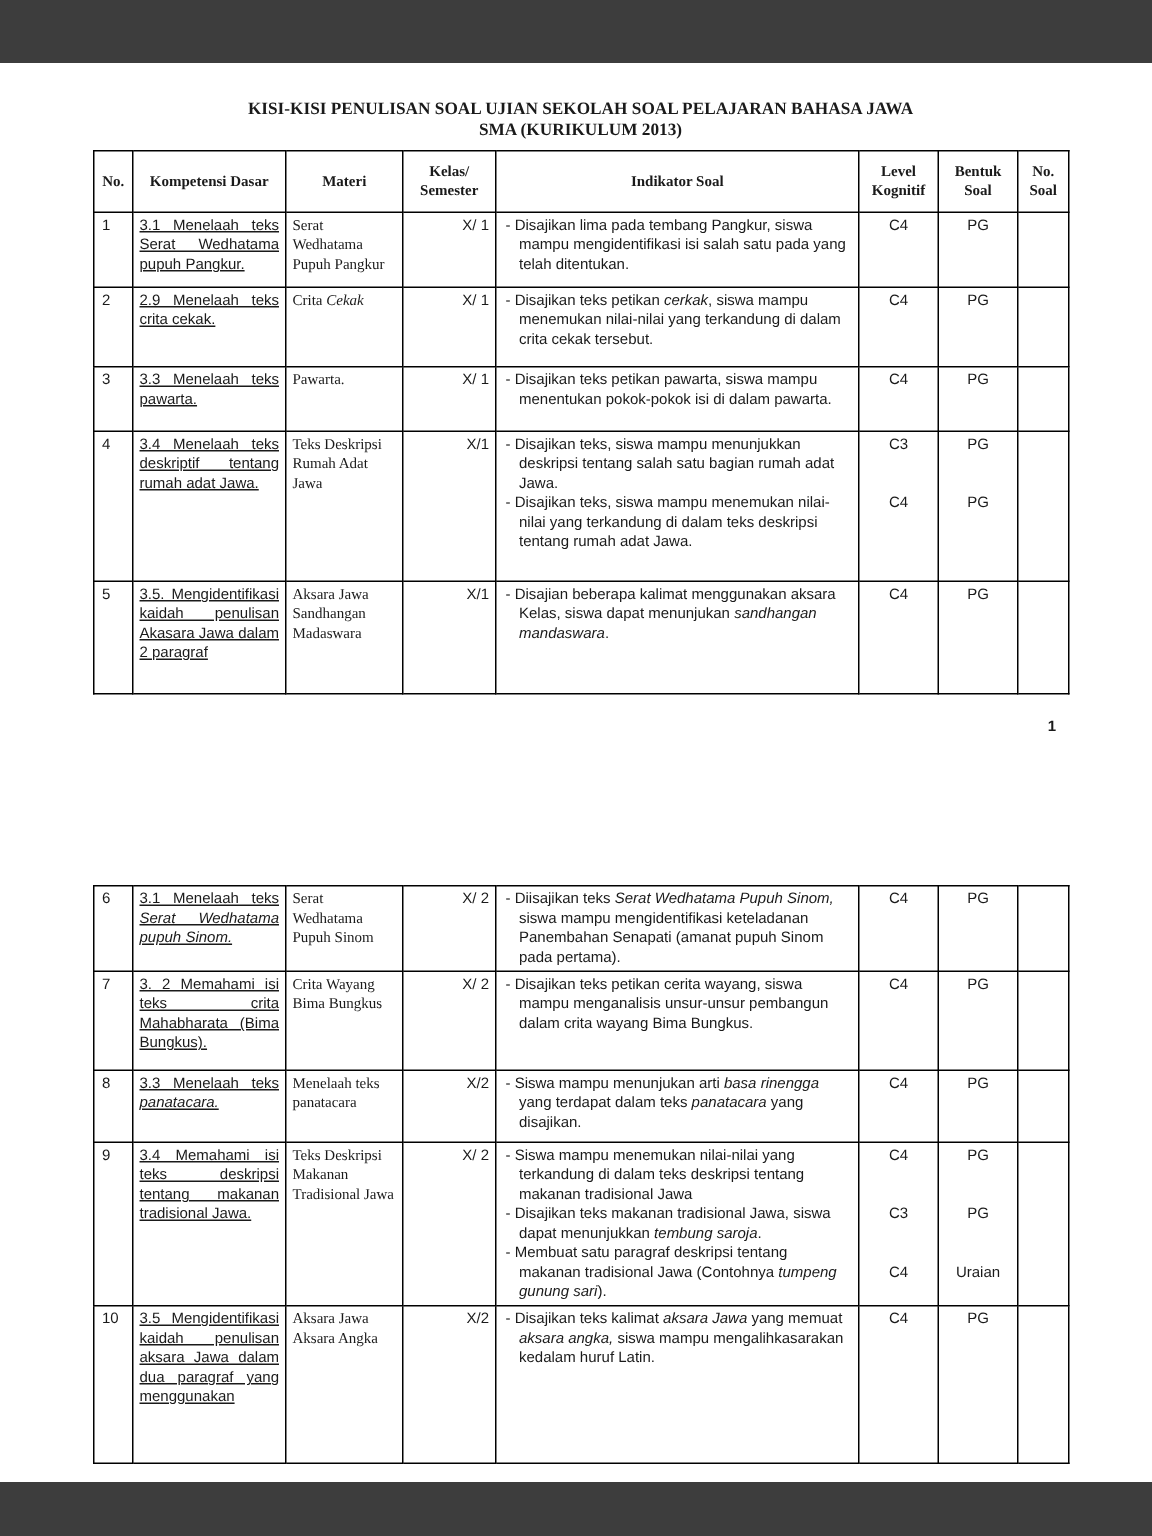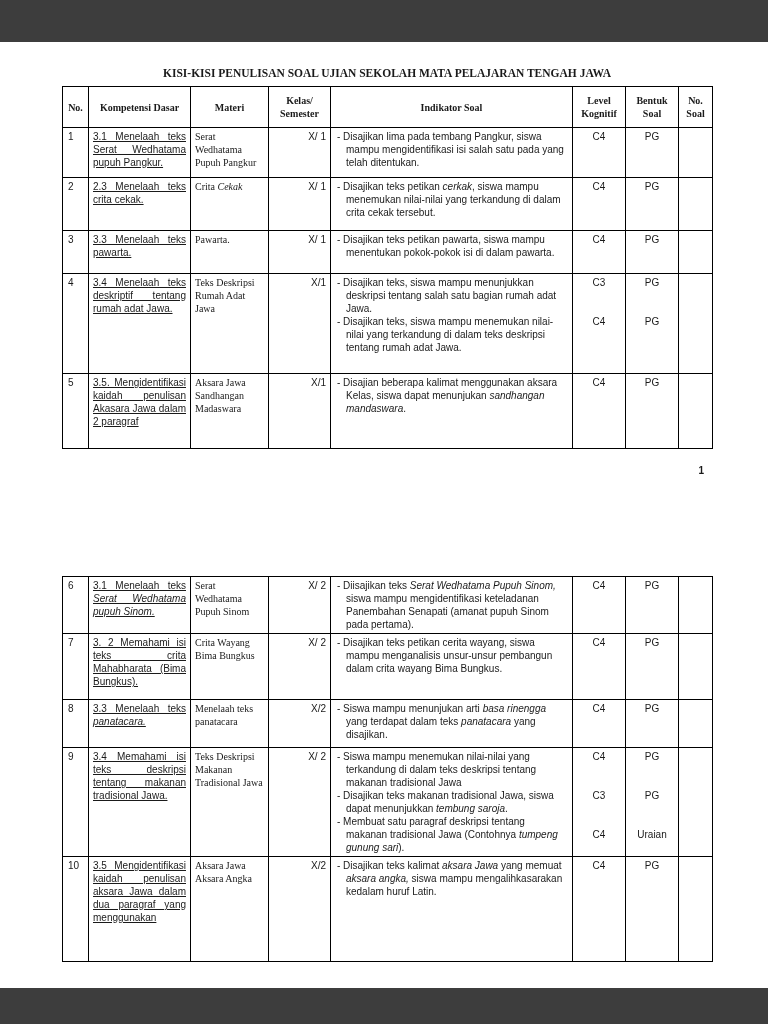--- a/index.html
+++ b/index.html
@@ -82,21 +82,22 @@
   #t2 tbody tr:nth-child(6){height:100px}
 </style>
 </head>
 <body>
 
 <div class="viewer-bar top"></div>
 
 <div class="doc">
   <div class="content">
     <div class="title-block">
-      <div>KISI-KISI PENULISAN SOAL UJIAN SEKOLAH MATA PELAJARAN TENGAH JAWA</div>
+      <div>KISI-KISI PENULISAN SOAL UJIAN SEKOLAH SOAL PELAJARAN BAHASA JAWA</div>
+      <div>SMA (KURIKULUM 2013)</div>
     </div>
 
     <table id="t1">
       <colgroup>
         <col class="c-no">
           <col class="c-kd">
           <col class="c-materi">
           <col class="c-kelas">
         <col class="c-ind">
           <col class="c-level">
@@ -131,21 +132,21 @@
             <td class="td-level">
               <div class="lv-item">C4</div>
             </td>
             <td class="td-bentuk">
               <div class="lv-item">PG</div>
             </td>
             <td class="td-nosoal"></td>
           </tr>
           <tr>
             <td class="td-no">2</td>
-            <td class="td-kd"><span>2.3 Menelaah teks crita cekak.</span></td>
+            <td class="td-kd"><span>2.9 Menelaah teks crita cekak.</span></td>
             <td class="td-materi"><span>Crita </span><span class="i">Cekak</span></td>
             <td class="td-kelas">X/ 1</td>
             <td class="td-indikator">
               <div class="bullet"><span>- Disajikan teks petikan </span><span class="i">cerkak</span><span>, siswa mampu menemukan nilai-nilai yang terkandung di dalam crita cekak tersebut.</span></div>
             </td>
             <td class="td-level">
               <div class="lv-item">C4</div>
             </td>
             <td class="td-bentuk">
               <div class="lv-item">PG</div>

